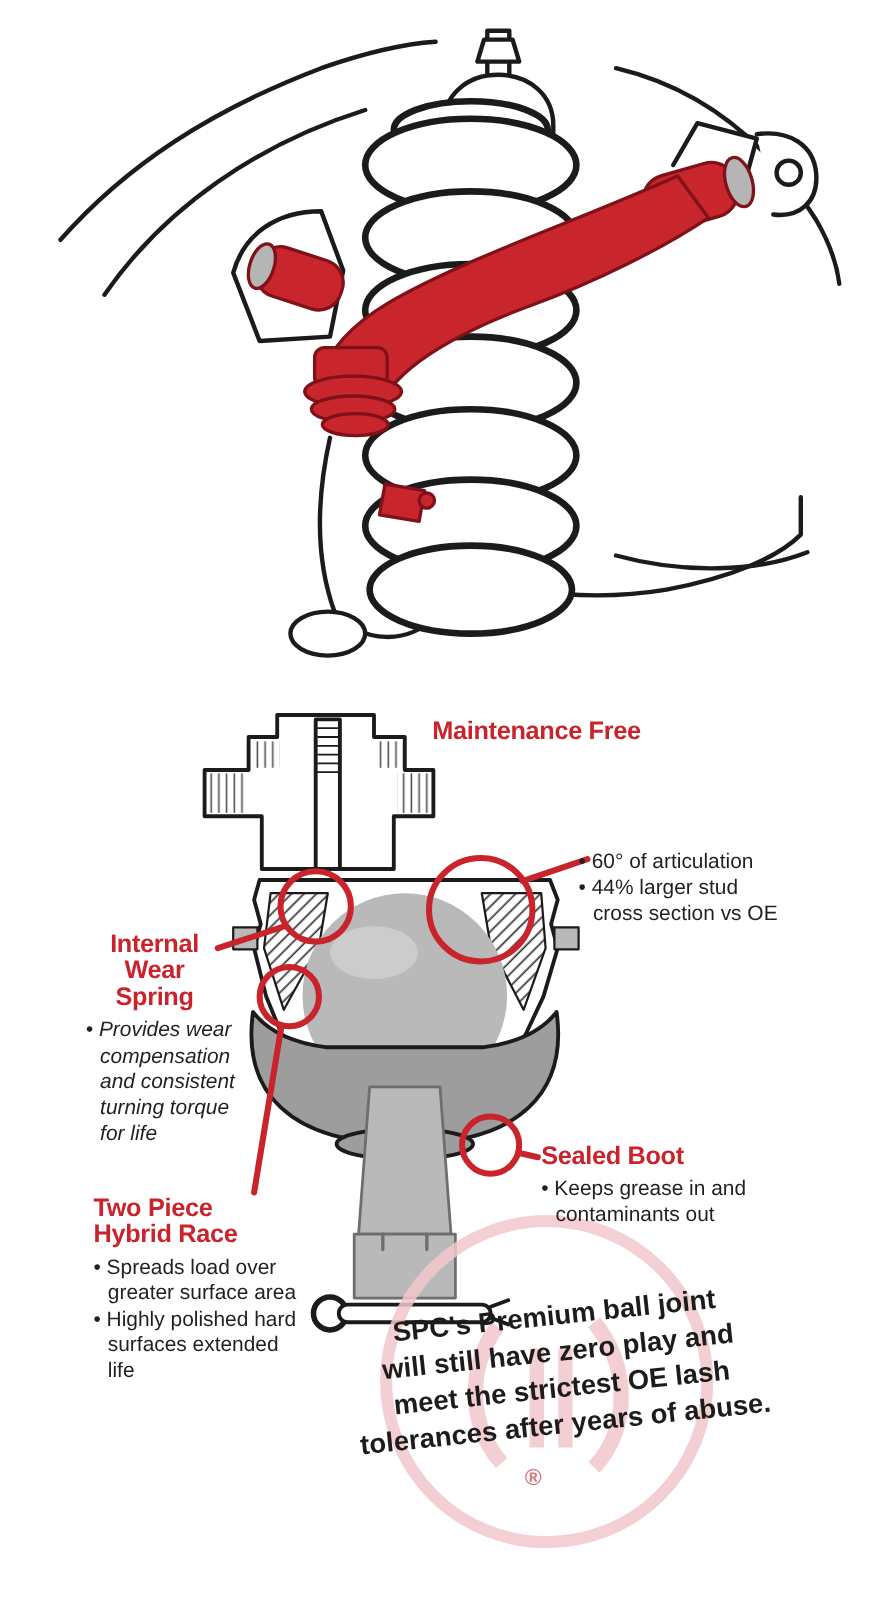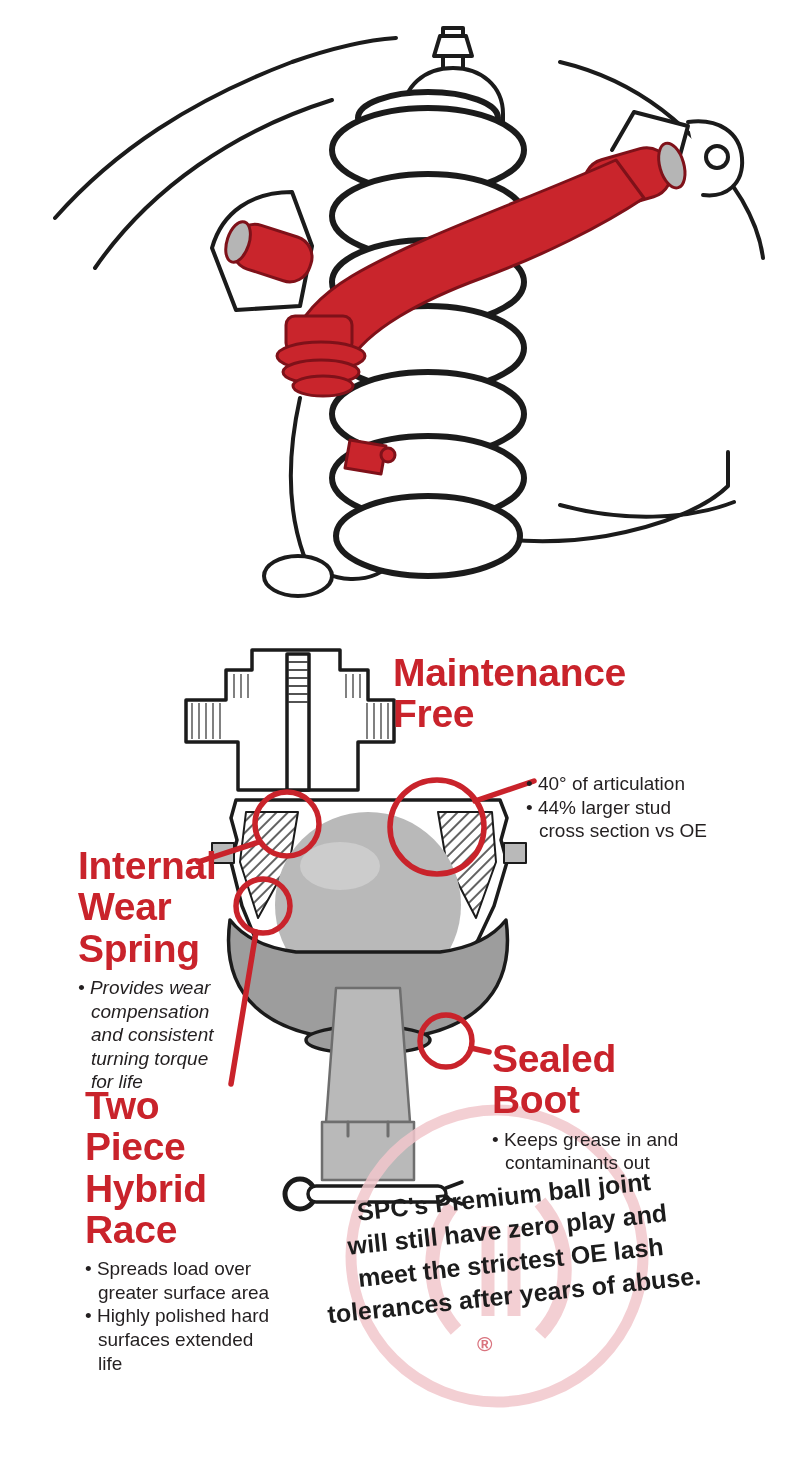--- a/index.html
+++ b/index.html
@@ -1,21 +1,21 @@
 <!DOCTYPE html>
 <html><head>
 <meta charset="utf-8">
 <style>
   * { margin:0; padding:0; box-sizing:border-box; }
   html,body { background:#ffffff; }
   body { font-family:"Liberation Sans", sans-serif; }
   .page { position:relative; width:800px; height:1464px; background:#ffffff; overflow:hidden; margin:0 auto; }
   .art { position:absolute; left:0; top:0; width:800px; height:1464px; }
   .callout { position:absolute; }
-  .callout .hd { color:#c9232b; font-weight:bold; font-size:39px; line-height:1.06; letter-spacing:-0.3px; }
+  .callout .hd { color:#c9232b; font-weight:bold; font-size:23px; line-height:1.06; letter-spacing:-0.3px; }
   .bullets { color:#231f20; font-size:19px; line-height:1.24; margin-top:7px; }
   .bullet { display:block; padding-left:13px; text-indent:-13px; }
   .footnote { position:absolute; left:318px; top:1180px; width:382px; transform:rotate(-6deg);
               text-align:center; font-weight:bold; font-size:25px; line-height:1.32; color:#1c1c1c; }
   .footnote span { display:block; }
   .regmark { position:absolute; left:477px; top:1332px; color:#d9737e; font-size:21px; font-weight:bold; }
 </style>
 </head>
 <body>
 
@@ -145,27 +145,27 @@
       <line x1="514" y1="1226" x2="514" y2="1316" stroke-width="13"></line>
     </g>
   </svg>
 
   <div class="callout" style="left:393px; top:652px; width:300px;">
     <div class="hd">Maintenance Free</div>
   </div>
 
   <div class="callout" style="left:526px; top:765px; width:190px;">
     <div class="bullets">
-      <span class="bullet">• 40° of articulation</span>
+      <span class="bullet">• 60° of articulation</span>
       <span class="bullet">• 44% larger stud cross section vs OE</span>
     </div>
   </div>
 
   <div class="callout" style="left:78px; top:845px; width:152px;">
-    <div class="hd" style="width:125px;">Internal Wear Spring</div>
+    <div class="hd" style="width:125px;text-align:center;">Internal Wear Spring</div>
     <div class="bullets" style="width:152px;font-style:italic;">
       <span class="bullet">• Provides wear compensation and consistent turning torque for life</span>
     </div>
   </div>
 
   <div class="callout" style="left:85px; top:1085px; width:192px;">
     <div class="hd" style="width:175px;">Two Piece Hybrid Race</div>
     <div class="bullets" style="width:192px;">
       <span class="bullet">• Spreads load over greater surface area</span>
       <span class="bullet">• Highly polished hard surfaces extended life</span>

